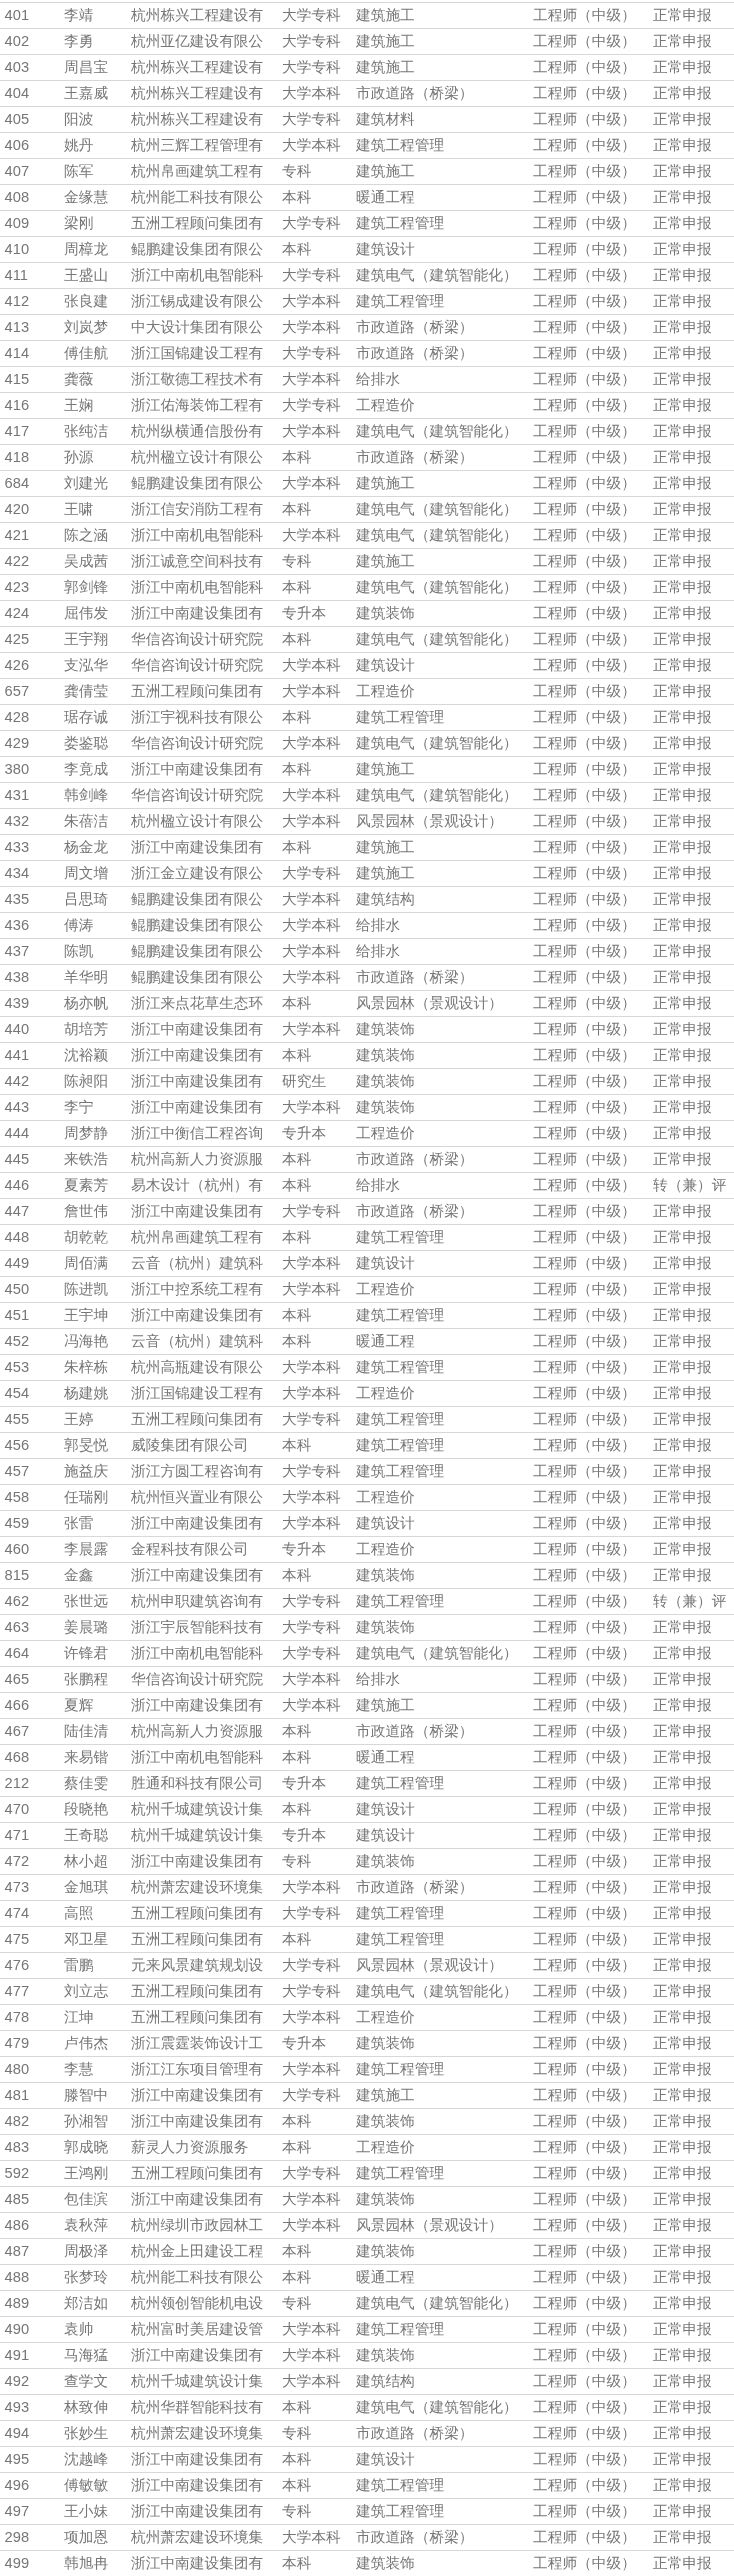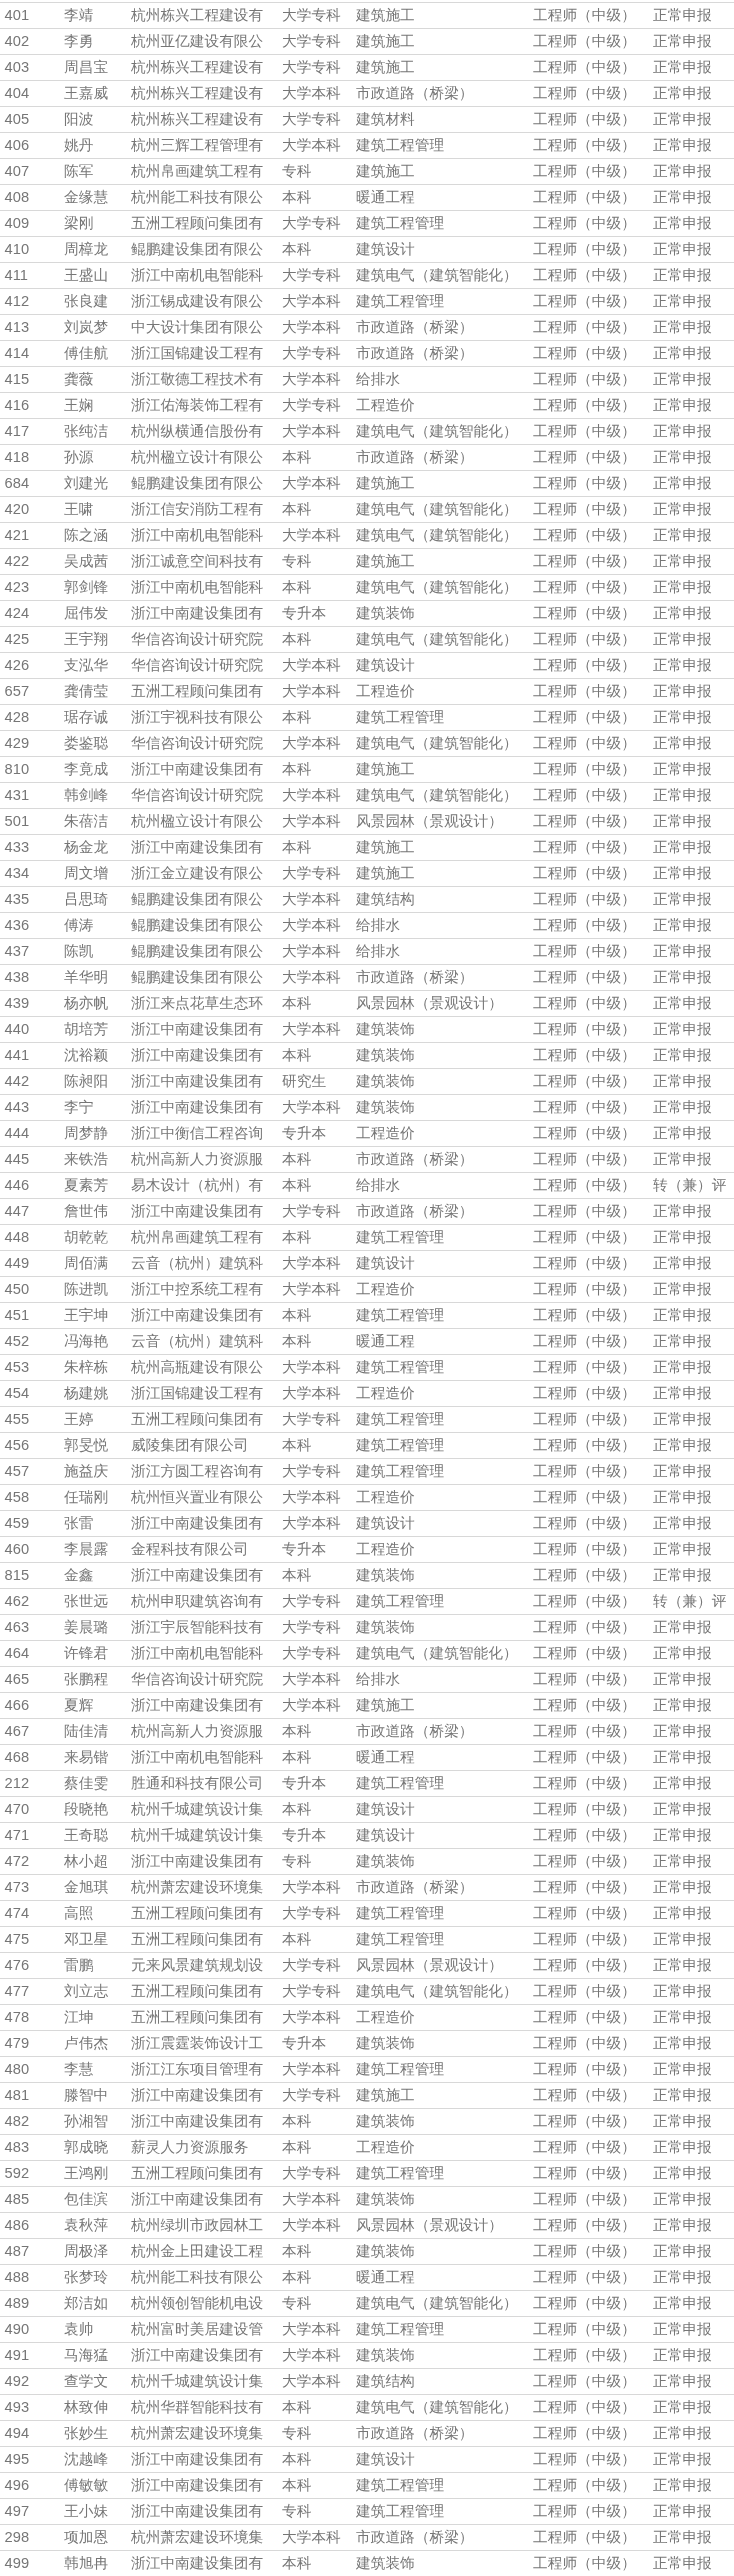--- a/index.html
+++ b/index.html
@@ -274,39 +274,39 @@
     <div class="row">
       <div class="cell c0">429</div>
       <div class="cell c1">娄鉴聪</div>
       <div class="cell c2">华信咨询设计研究院</div>
       <div class="cell c3">大学本科</div>
       <div class="cell c4">建筑电气（建筑智能化）</div>
       <div class="cell c5">工程师（中级）</div>
       <div class="cell c6">正常申报</div>
     </div>
     <div class="row">
-      <div class="cell c0">810</div>
+      <div class="cell c0">380</div>
       <div class="cell c1">李竟成</div>
       <div class="cell c2">浙江中南建设集团有</div>
       <div class="cell c3">本科</div>
       <div class="cell c4">建筑施工</div>
       <div class="cell c5">工程师（中级）</div>
       <div class="cell c6">正常申报</div>
     </div>
     <div class="row">
       <div class="cell c0">431</div>
       <div class="cell c1">韩剑峰</div>
       <div class="cell c2">华信咨询设计研究院</div>
       <div class="cell c3">大学本科</div>
       <div class="cell c4">建筑电气（建筑智能化）</div>
       <div class="cell c5">工程师（中级）</div>
       <div class="cell c6">正常申报</div>
     </div>
     <div class="row">
-      <div class="cell c0">501</div>
+      <div class="cell c0">432</div>
       <div class="cell c1">朱蓓洁</div>
       <div class="cell c2">杭州楹立设计有限公</div>
       <div class="cell c3">大学本科</div>
       <div class="cell c4">风景园林（景观设计）</div>
       <div class="cell c5">工程师（中级）</div>
       <div class="cell c6">正常申报</div>
     </div>
     <div class="row">
       <div class="cell c0">433</div>
       <div class="cell c1">杨金龙</div>

